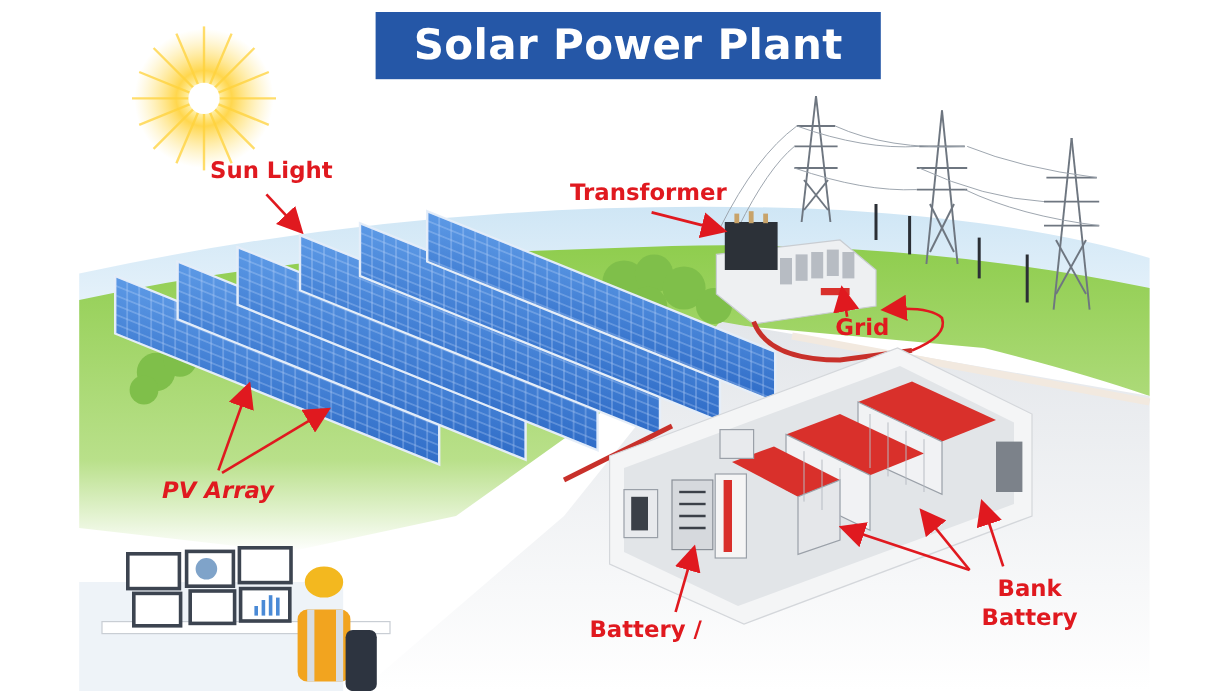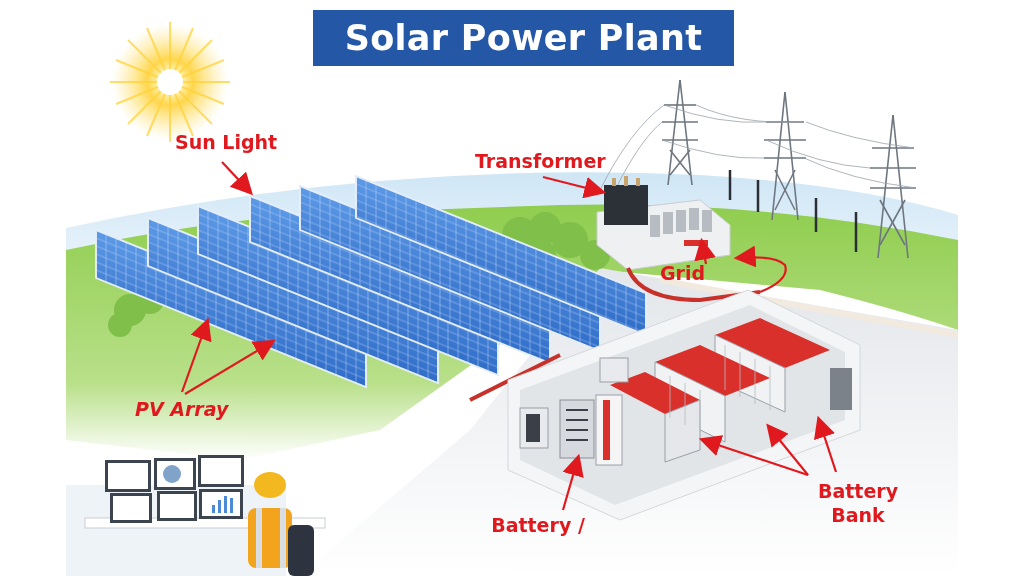--- a/index.html
+++ b/index.html
@@ -279,25 +279,25 @@
       <line x1="808" y1="475" x2="769" y2="427"></line>
       <line x1="836" y1="472" x2="819" y2="420"></line>
       <line x1="563" y1="510" x2="578" y2="458"></line>
     </g>
   </svg>
 
   <div class="title-box">Solar Power Plant</div>
 
   <div class="label" style="left:175px; top:131px;">Sun Light</div>
   <div class="label" style="left:475px; top:150px;">Transformer</div>
-  <div class="label" style="left:660px; top:262px;">Grid</div>
+  <div class="label" style="left:696px; top:262px;">Grid</div>
   <div class="label" style="left:135px; top:398px;font-style:italic;">PV Array</div>
 
   <div class="label center" style="left:808px; top:480px; width:100px;">
+    <div>Bank</div>
     <div>Battery</div>
-    <div>Bank</div>
   </div>
 
   <div class="label center" style="left:428px; top:514px; width:220px;">
     <div>Battery /</div>
   </div>
 
 </div>
 
 </body></html>

